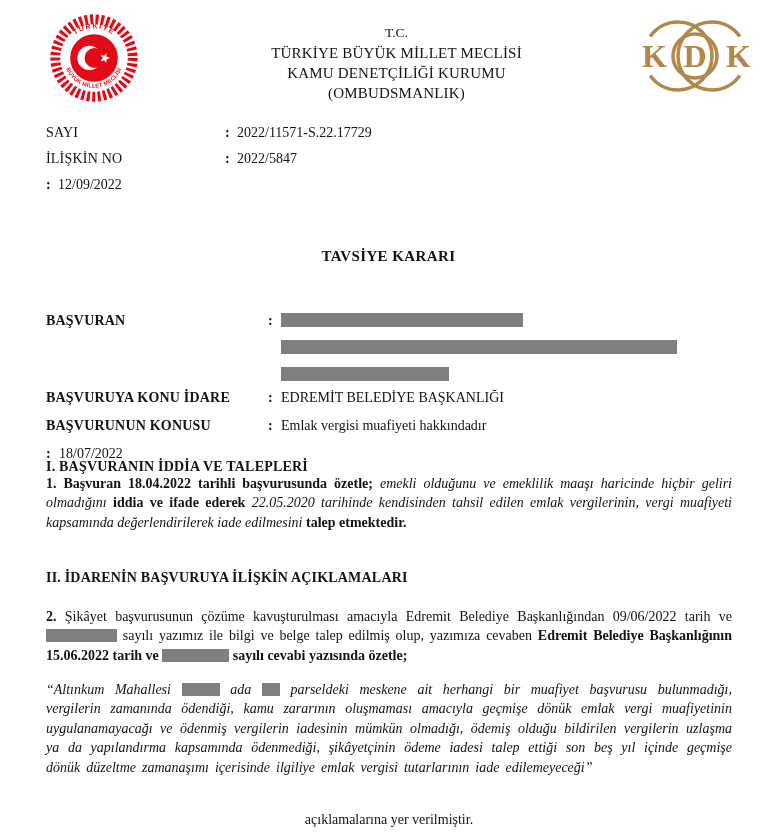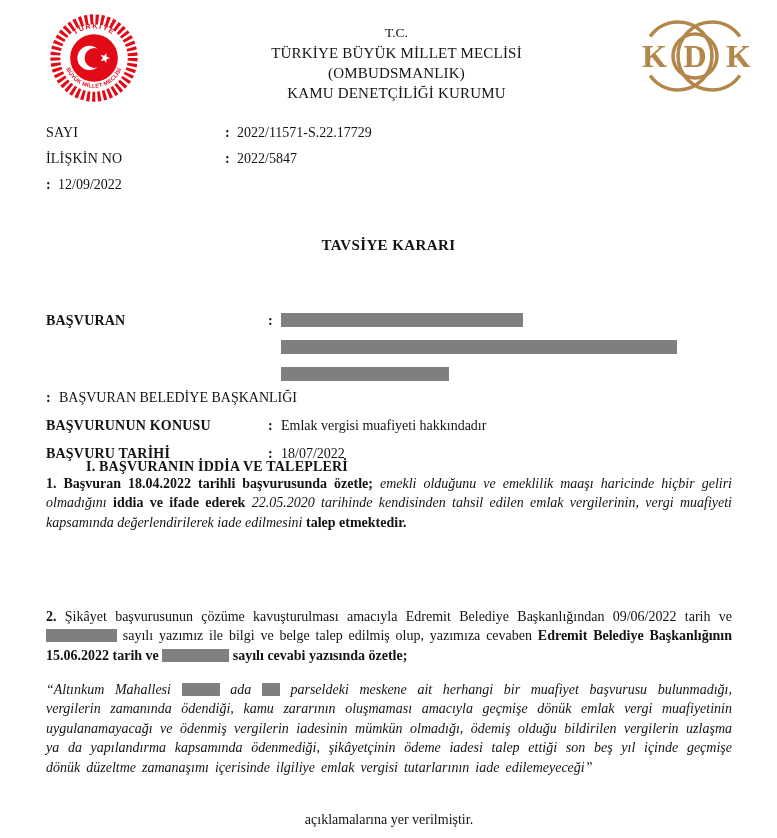--- a/index.html
+++ b/index.html
@@ -18,38 +18,38 @@
   .seal-text{fill:#e30a17;font-family:"Liberation Sans",sans-serif;font-weight:bold;}
 
   
   .meta-block{position:absolute;left:46px;top:120px;}
   .meta-row{display:flex;height:26px;align-items:center;font-size:14px;}
   .meta-label{width:179px;font-weight:normal;letter-spacing:.2px;}
   .meta-colon{width:12px;font-weight:bold;}
   .meta-value{padding-left:0px;}
 
   
-  .doc-title{position:absolute;left:0;right:0;top:237px;text-align:center;
+  .doc-title{position:absolute;left:0;right:0;top:248px;text-align:center;
              font-weight:bold;font-size:15px;letter-spacing:.4px;}
 
   
   .app-row{position:absolute;left:46px;display:flex;font-size:14px;line-height:15px;margin-top:32px;}
   .app-label{width:222px;font-weight:bold;letter-spacing:.2px;}
   .app-colon{width:13px;font-weight:bold;}
   .row-basvuran{top:281px;}
   .row-idare{top:358px;}
   .row-konusu{top:386px;}
   .row-tarihi{top:414px;}
   .bars{display:flex;flex-direction:column;}
   .redact-bar{height:14px;background:#7f7f7f;}
   .redact-bar + .redact-bar{margin-top:13px;}
 
   
   .heading{position:absolute;left:46px;font-size:14px;font-weight:bold;letter-spacing:.2px;}
-  .h-sec1{top:459px;margin-left:40px;}
+  .h-sec1{top:459px;}
   .h-sec2{top:570px;}
   .para{position:absolute;left:46px;width:686px;font-size:14px;line-height:19.4px;text-align:justify;}
   .p-1{top:474px;}
   .p-2{top:607px;font-family:Liberation Serif, serif;}
   .p-quote{top:680px;word-spacing:2.5px;}
   .p-closing{top:810px;text-align:center;}
   .run-bold{font-weight:bold;}
   .run-italic{font-style:italic;}
   .run-regular{font-weight:normal;}
   .redact-inline{display:inline-block;height:13px;background:#7f7f7f;vertical-align:-2px;}
@@ -75,22 +75,22 @@
       </text>
       <circle cx="45" cy="50" r="13.5" fill="#ffffff"></circle>
       <circle cx="50.5" cy="50" r="11" fill="#e30a17"></circle>
       <polygon fill="#ffffff" points="0,-5.8 1.7,-1.8 5.5,-1.8 2.4,0.7 3.6,4.7 0,2.2 -3.6,4.7 -2.4,0.7 -5.5,-1.8 -1.7,-1.8" transform="translate(62 50) rotate(90)"></polygon>
     </svg>
   </div>
 
   <div class="hdr-center">
     <div class="hdr-tc">T.C.</div>
     <div class="hdr-line">TÜRKİYE BÜYÜK MİLLET MECLİSİ</div>
+    <div class="hdr-line">KAMU DENETÇİLİĞİ KURUMU</div>
     <div class="hdr-line">(OMBUDSMANLIK)</div>
-    <div class="hdr-line">KAMU DENETÇİLİĞİ KURUMU</div>
   </div>
 
   <div class="logo-kdk">
     <svg viewBox="0 0 110 85" width="110" height="85">
       <circle class="kdk-stroke" cx="38" cy="42" r="34" pathLength="360" stroke-dasharray="145 70 145"></circle>
       <circle class="kdk-stroke" cx="72" cy="42" r="34" pathLength="360" stroke-dasharray="0 35 290 35"></circle>
       <circle class="kdk-stroke" cx="55" cy="42" r="22"></circle>
       <text class="kdk-letter" x="2" y="53">K</text>
       <text class="kdk-letter" x="43.5" y="53">D</text>
       <text class="kdk-letter" x="86" y="53">K</text>
@@ -119,34 +119,35 @@
   <div class="app-row row-basvuran">
     <span class="app-label">BAŞVURAN</span>
     <span class="app-colon">:</span>
     <span class="bars">
         <div class="redact-bar" style="width: 242px;"></div>
         <div class="redact-bar" style="width: 396px;"></div>
         <div class="redact-bar" style="width: 168px;"></div>
       </span>
   </div>
   <div class="app-row row-idare">
+    <span class="app-label">BAŞVURUYA KONU İDARE</span>
     <span class="app-colon">:</span>
-    <span>BAŞVURAN BELEDİYE BAŞKANLIĞI</span>
+    <span>EDREMİT BELEDİYE BAŞKANLIĞI</span>
   </div>
   <div class="app-row row-konusu">
     <span class="app-label">BAŞVURUNUN KONUSU</span>
     <span class="app-colon">:</span>
     <span>Emlak vergisi muafiyeti hakkındadır</span>
   </div>
   <div class="app-row row-tarihi">
-    <span class="app-label">BAŞVURU TARİHİ</span>
     <span class="app-colon">:</span>
     <span>18/07/2022</span>
   </div>
 
   <div class="heading h-sec1">I. BAŞVURANIN İDDİA VE TALEPLERİ</div>
   <div class="para p-1"><span class="run-bold">1. Başvuran 18.04.2022 tarihli başvurusunda özetle; </span><span class="run-italic">emekli olduğunu ve emeklilik maaşı haricinde hiçbir geliri olmadığını </span><span class="run-bold">iddia ve ifade ederek </span><span class="run-italic">22.05.2020 tarihinde kendisinden tahsil edilen emlak vergilerinin, vergi muafiyeti kapsamında değerlendirilerek iade edilmesini </span><span class="run-bold">talep etmektedir.</span></div>
 
+  <div class="heading h-sec2">II. İDARENİN BAŞVURUYA İLİŞKİN AÇIKLAMALARI</div>
   <div class="para p-2"><span class="run-bold">2.</span><span class="run-regular"> Şikâyet başvurusunun çözüme kavuşturulması amacıyla Edremit Belediye Başkanlığından 09/06/2022 tarih ve </span><span class="redact-inline" style="width: 71px;"></span><span class="run-regular"> sayılı yazımız ile bilgi ve belge talep edilmiş olup, yazımıza cevaben </span><span class="run-bold">Edremit Belediye Başkanlığının 15.06.2022 tarih ve </span><span class="redact-inline" style="width: 67px;"></span><span class="run-bold"> sayılı cevabi yazısında özetle;</span></div>
   <div class="para p-quote"><span class="run-italic">“Altınkum Mahallesi </span><span class="redact-inline" style="width: 38px;"></span><span class="run-italic"> ada </span><span class="redact-inline" style="width: 18px;"></span><span class="run-italic"> parseldeki meskene ait herhangi bir muafiyet başvurusu bulunmadığı, vergilerin zamanında ödendiği, kamu zararının oluşmaması amacıyla geçmişe dönük emlak vergi muafiyetinin uygulanamayacağı ve ödenmiş vergilerin iadesinin mümkün olmadığı, ödemiş olduğu bildirilen vergilerin uzlaşma ya da yapılandırma kapsamında ödenmediği, şikâyetçinin ödeme iadesi talep ettiği son beş yıl içinde geçmişe dönük düzeltme zamanaşımı içerisinde ilgiliye emlak vergisi tutarlarının iade edilemeyeceği”</span></div>
   <div class="para p-closing"><span class="run-regular">açıklamalarına yer verilmiştir.</span></div>
 
 </div>
 
 </body></html>

